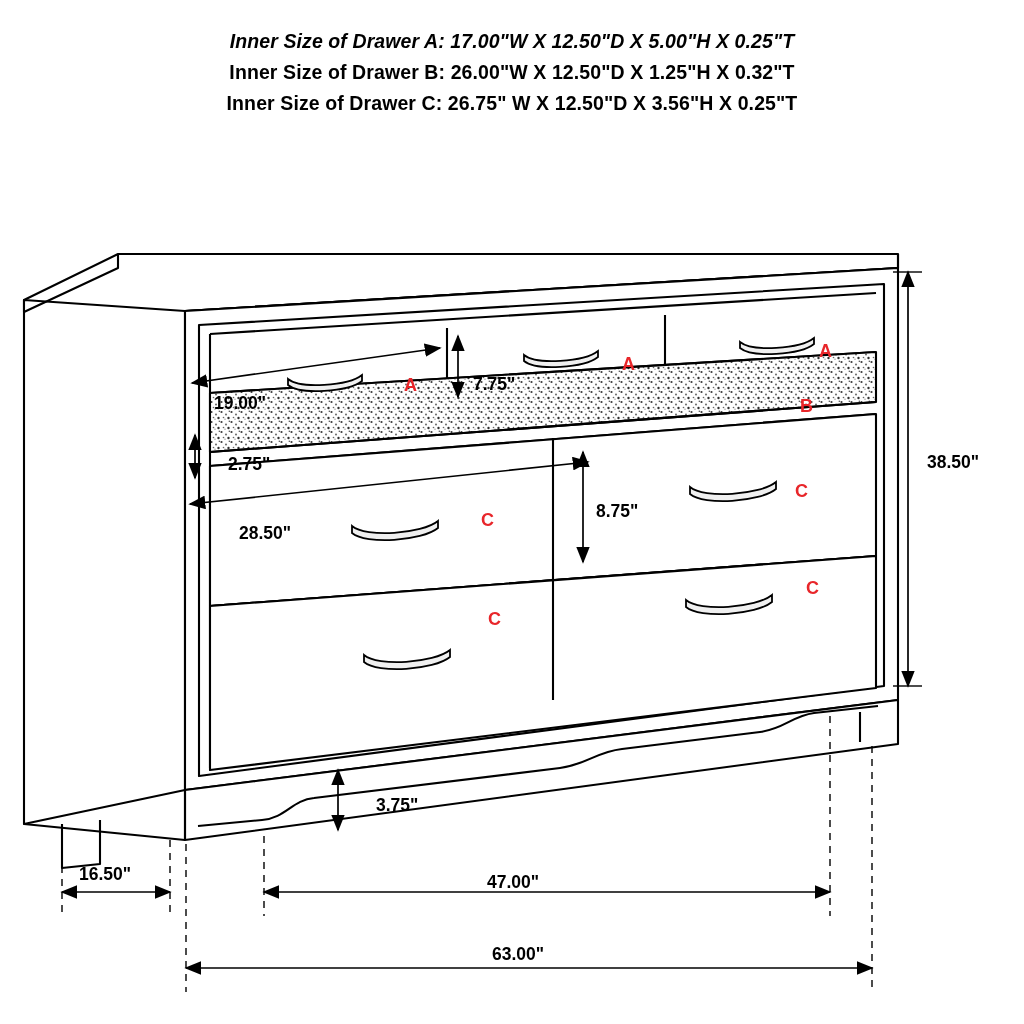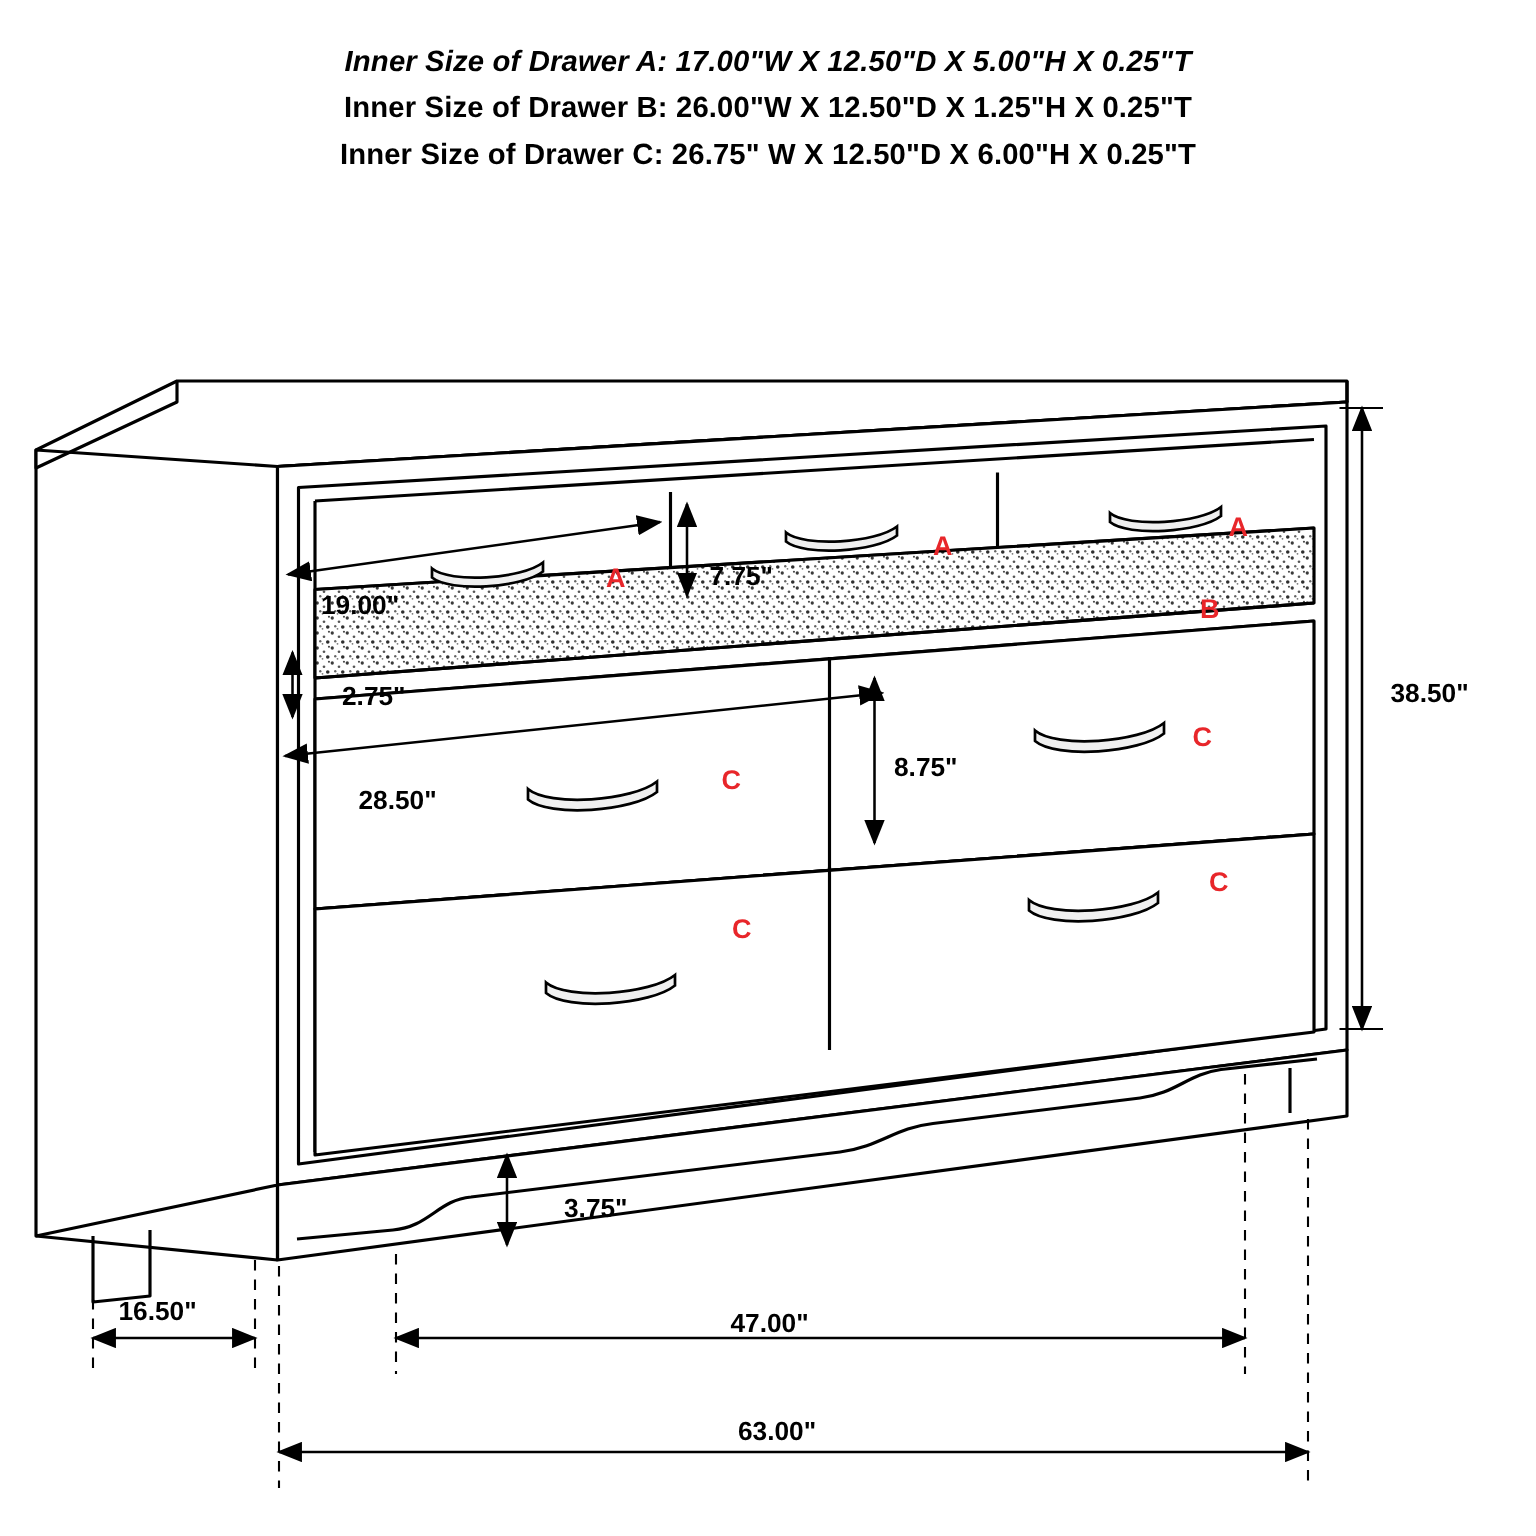--- a/index.html
+++ b/index.html
@@ -36,22 +36,22 @@
   }
   .lbl.red{color:#e8262a;font-size:18px;}
   .lbl.dim{font-size:17.5px;}
 </style>
 </head>
 <body>
 
 <div id="stage">
 
   <div class="hdr l1">Inner Size of Drawer A: 17.00"W X 12.50"D X 5.00"H X 0.25"T</div>
-  <div class="hdr l2">Inner Size of Drawer B: 26.00"W X 12.50"D X 1.25"H X 0.25"T</div>
-  <div class="hdr l3">Inner Size of Drawer C: 26.75" W X 12.50"D X 6.00"H X 0.25"T</div>
+  <div class="hdr l2">Inner Size of Drawer B: 26.00"W X 12.50"D X 1.25"H X 0.32"T</div>
+  <div class="hdr l3">Inner Size of Drawer C: 26.75" W X 12.50"D X 3.56"H X 0.25"T</div>
 
   <svg viewBox="0 0 1024 1024">
     <defs>
       <pattern id="speckle" width="10" height="10" patternUnits="userSpaceOnUse">
         <rect width="10" height="10" fill="#fff"></rect>
         <circle cx="1.5" cy="2" r="1.1" fill="#3a3a3a"></circle>
         <circle cx="6" cy="4.5" r="0.9" fill="#555"></circle>
         <circle cx="8.5" cy="8" r="1.2" fill="#2e2e2e"></circle>
         <circle cx="3.5" cy="7.5" r="0.8" fill="#666"></circle>
         <circle cx="9.3" cy="1.2" r="0.7" fill="#444"></circle>

